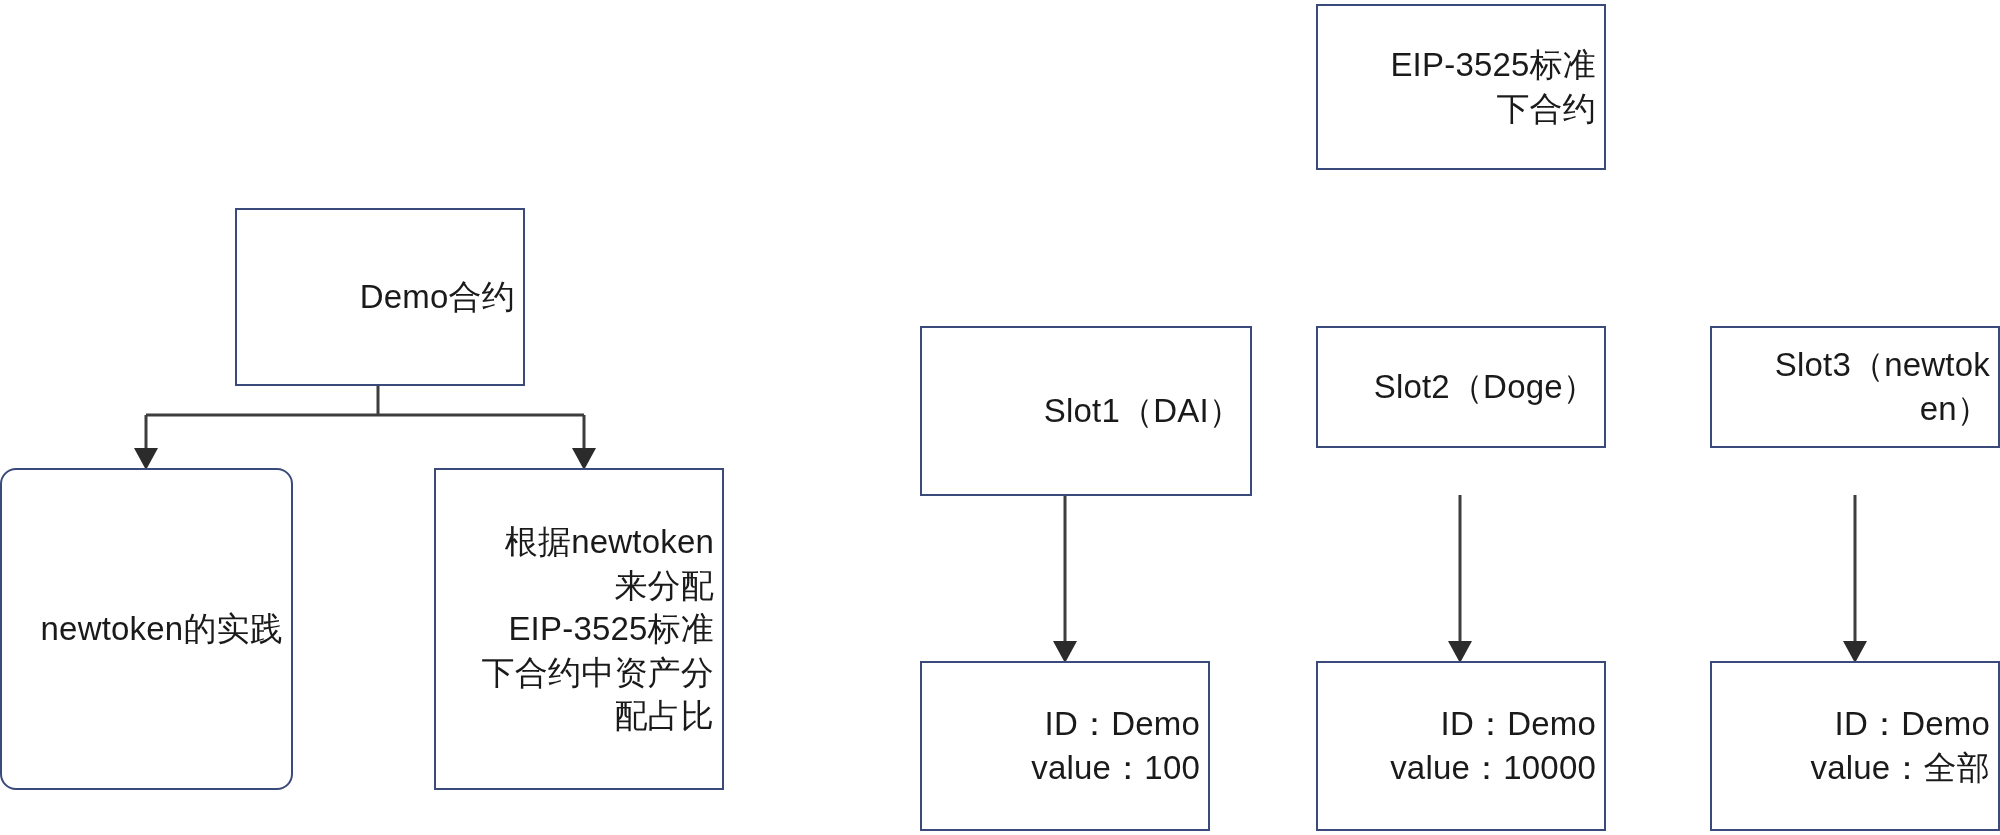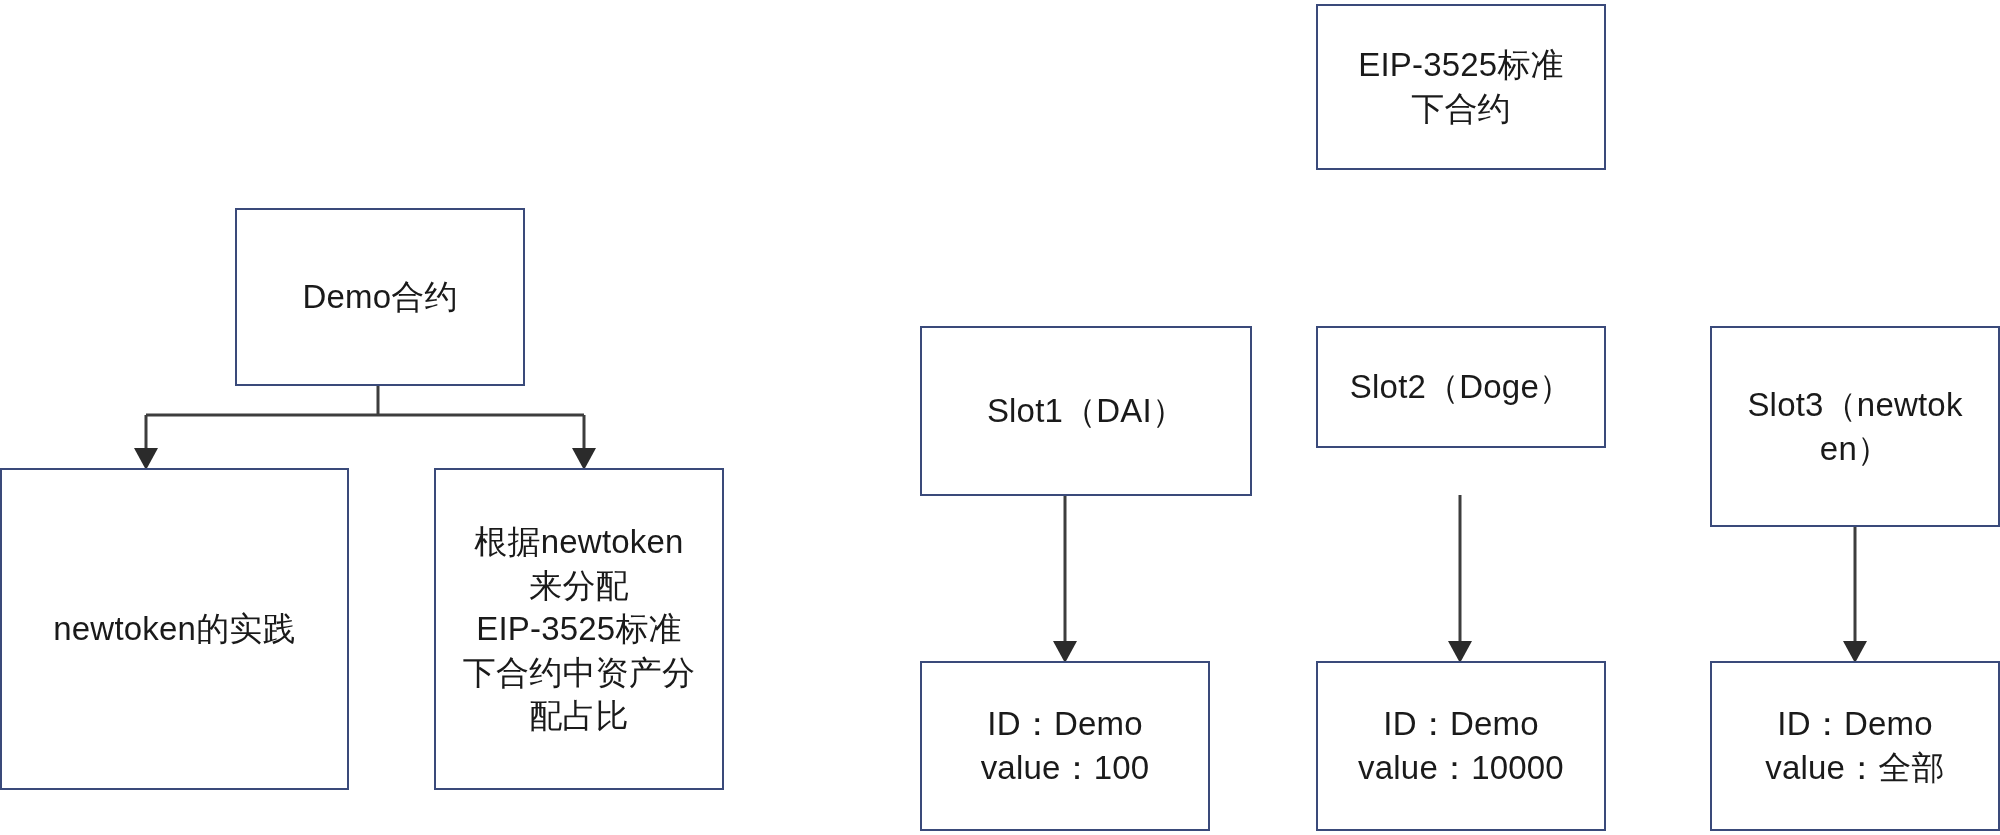--- a/index.html
+++ b/index.html
@@ -16,21 +16,21 @@
     overflow: hidden;
   }
   .node {
     position: absolute;
     box-sizing: border-box;
     border: 2px solid #3a4a7a;
     background: #ffffff;
     display: flex;
     align-items: center;
     justify-content: center;
-    text-align: center;
+    text-align: right;
     color: #1a1a1a;
     font-size: 33px;
     line-height: 1.32;
     letter-spacing: 0.2px;
     white-space: pre-line;
     padding: 4px 8px;
   }
   .node .label { display: block; width: 100%; }
   svg.edge-layer {
     position: absolute;
@@ -65,21 +65,21 @@
     <polygon points="1460,663 1448,641 1472,641" fill="#2b2b2b"></polygon>
 
     <path d="M 1855 495 L 1855 645" stroke="#3d3d3d" stroke-width="3" fill="none"></path>
     <polygon points="1855,663 1843,641 1867,641" fill="#2b2b2b"></polygon>
   </svg>
 
   <div class="node" style="left:235px; top:163px; width:290px; height:178px;margin-top:45px;">
     <span class="label">Demo合约</span>
   </div>
 
-  <div class="node" style="left:0px; top:468px; width:349px; height:322px;">
+  <div class="node" style="left:0px; top:468px; width:293px; height:322px;border-radius:16px;">
     <span class="label">newtoken的实践</span>
   </div>
 
   <div class="node" style="left:434px; top:468px; width:290px; height:322px;">
     <span class="label">根据newtoken
 来分配
 EIP-3525标准
 下合约中资产分
 配占比</span>
   </div>
@@ -90,21 +90,21 @@
   </div>
 
   <div class="node" style="left:920px; top:326px; width:332px; height:170px;">
     <span class="label">Slot1（DAI）</span>
   </div>
 
   <div class="node" style="left:1316px; top:326px; width:290px; height:122px;">
     <span class="label">Slot2（Doge）</span>
   </div>
 
-  <div class="node" style="left:1710px; top:326px; width:290px; height:201px;">
+  <div class="node" style="left:1710px; top:326px; width:290px; height:122px;">
     <span class="label">Slot3（newtok
 en）</span>
   </div>
 
   <div class="node" style="left:920px; top:661px; width:290px; height:170px;">
     <span class="label">ID：Demo
 value：100</span>
   </div>
 
   <div class="node" style="left:1316px; top:661px; width:290px; height:170px;">

